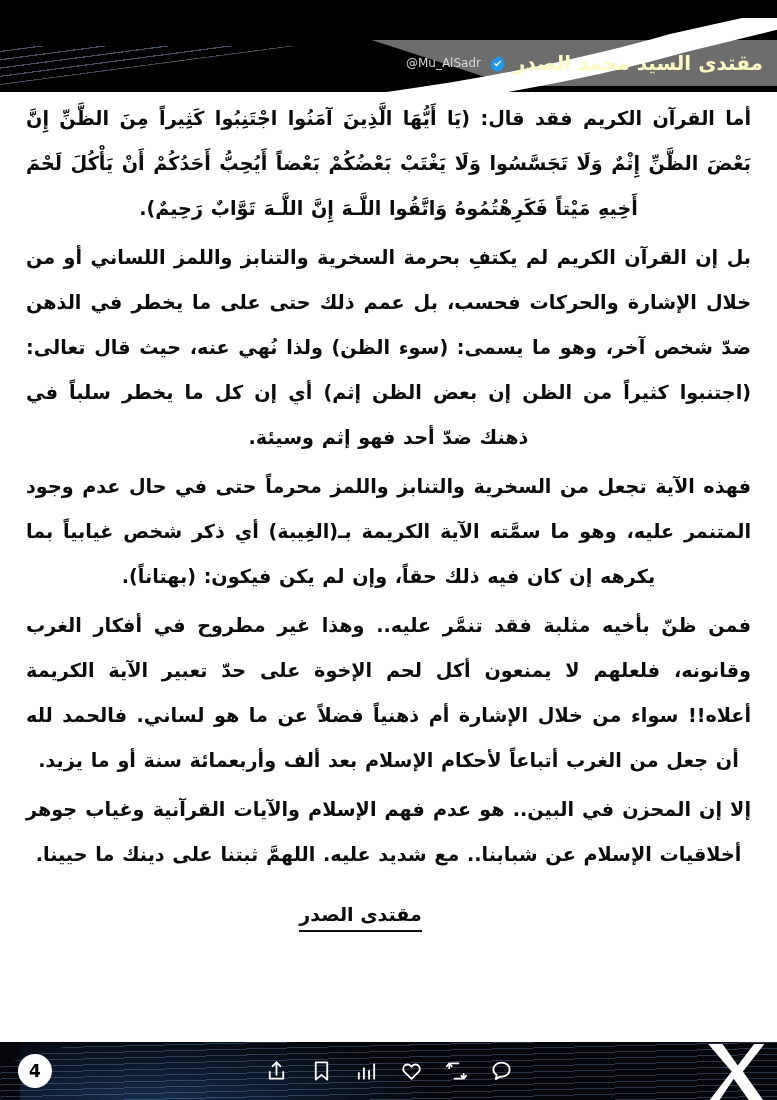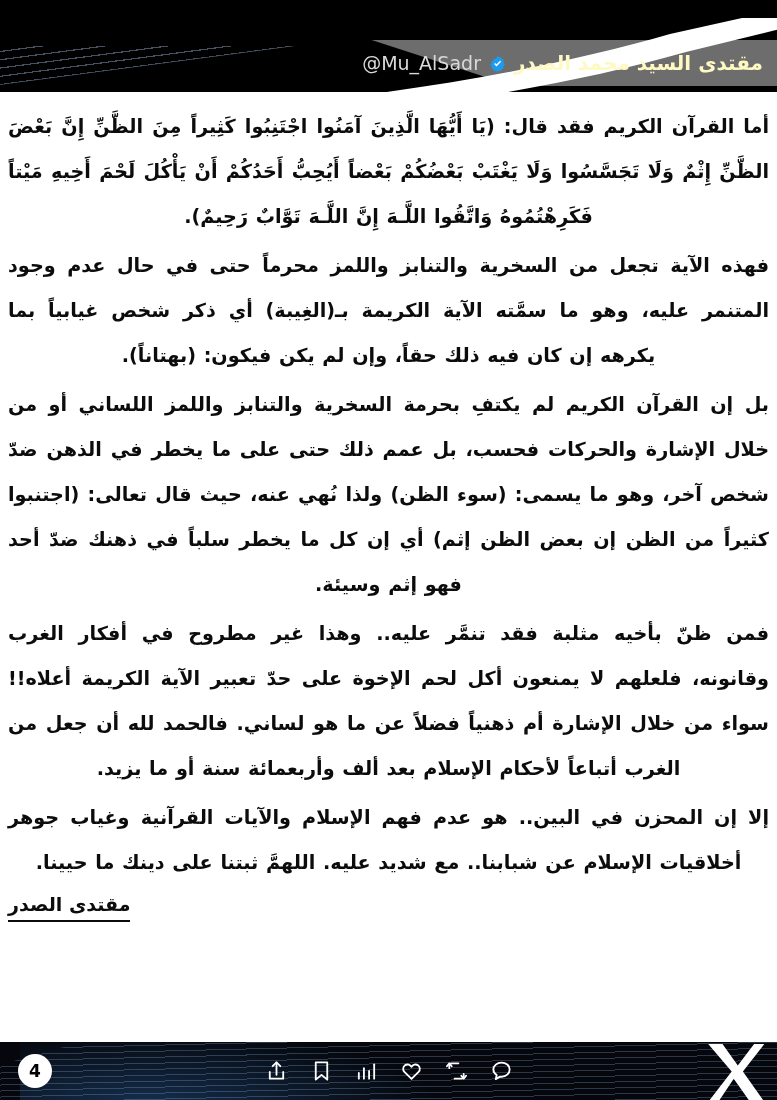--- a/index.html
+++ b/index.html
@@ -102,55 +102,55 @@
     white-space: nowrap;
   }
   .verified-badge {
     width: 17px;
     height: 17px;
     flex: 0 0 17px;
     display: block;
   }
   .handle {
     color: #d9d9d9;
-    font-size: 19px;
+    font-size: 12px;
     font-weight: normal;
     direction: ltr;
     line-height: 1;
     white-space: nowrap;
   }
 
   
   .content {
     position: absolute;
-    top: 104px;
+    top: 96px;
     right: 0;
     left: 0;
-    padding: 0 8px;
+    padding: 0 26px;
     box-sizing: border-box;
     direction: rtl;
     text-align: justify;
   }
   .para {
     color: #0c0c0c;
     font-size: 19.2px;
     font-weight: bold;
     line-height: 45px;
     margin: 0 0 4px 0;
     text-align: justify;
     text-align-last: center;
     word-spacing: 1px;
   }
   .para.verse {
     text-align-last: center;
   }
   .signature-row {
-    margin-top: 4px;
+    margin-top: 22px;
     display: flex;
-    justify-content: flex-end;
+    justify-content: center;
     padding-right: 0;
     padding-left: 0;
   }
   .signature {
     color: #0c0c0c;
     font-size: 19px;
     font-weight: bold;
     border-bottom: 2px solid #0c0c0c;
     padding-bottom: 1px;
     margin-right: 56px;
@@ -259,22 +259,22 @@
           <path fill="#1d9bf0" d="M12 1.2 14.3 3.4l3.1-.5 1 3 3 1-.5 3.1L23.1 15l-2.2 2.3.5 3.1-3 1-1 3-3.1-.5L12 26.2 9.7 24l-3.1.5-1-3-3-1 .5-3.1L.9 15l2.2-2.3-.5-3.1 3-1 1-3 3.1.5z" transform="scale(0.92) translate(1,0)"></path>
           <path fill="#ffffff" d="M10.6 16.2 7.2 12.8l1.5-1.5 1.9 1.9 5-5 1.5 1.5z"></path>
         </svg>
       </span>
       <span class="handle">@Mu_AlSadr</span>
     </div>
   </div>
 
   <div class="content">
     <p class="para verse">أما القرآن الكريم فقد قال: (يَا أَيُّهَا الَّذِينَ آمَنُوا اجْتَنِبُوا كَثِيراً مِنَ الظَّنِّ إِنَّ بَعْضَ الظَّنِّ إِثْمٌ وَلَا تَجَسَّسُوا وَلَا يَغْتَبْ بَعْضُكُمْ بَعْضاً أَيُحِبُّ أَحَدُكُمْ أَنْ يَأْكُلَ لَحْمَ أَخِيهِ مَيْتاً فَكَرِهْتُمُوهُ وَاتَّقُوا اللَّـهَ إِنَّ اللَّـهَ تَوَّابٌ رَحِيمٌ).</p>
+    <p class="para">بل إن القرآن الكريم لم يكتفِ بحرمة السخرية والتنابز واللمز اللساني أو من خلال الإشارة والحركات فحسب، بل عمم ذلك حتى على ما يخطر في الذهن ضدّ شخص آخر، وهو ما يسمى: (سوء الظن) ولذا نُهي عنه، حيث قال تعالى: (اجتنبوا كثيراً من الظن إن بعض الظن إثم) أي إن كل ما يخطر سلباً في ذهنك ضدّ أحد فهو إثم وسيئة.</p>
     <p class="para">فهذه الآية تجعل من السخرية والتنابز واللمز محرماً حتى في حال عدم وجود المتنمر عليه، وهو ما سمَّته الآية الكريمة بـ(الغِيبة) أي ذكر شخص غيابياً بما يكرهه إن كان فيه ذلك حقاً، وإن لم يكن فيكون: (بهتاناً).</p>
-    <p class="para">بل إن القرآن الكريم لم يكتفِ بحرمة السخرية والتنابز واللمز اللساني أو من خلال الإشارة والحركات فحسب، بل عمم ذلك حتى على ما يخطر في الذهن ضدّ شخص آخر، وهو ما يسمى: (سوء الظن) ولذا نُهي عنه، حيث قال تعالى: (اجتنبوا كثيراً من الظن إن بعض الظن إثم) أي إن كل ما يخطر سلباً في ذهنك ضدّ أحد فهو إثم وسيئة.</p>
     <p class="para">فمن ظنّ بأخيه مثلبة فقد تنمَّر عليه.. وهذا غير مطروح في أفكار الغرب وقانونه، فلعلهم لا يمنعون أكل لحم الإخوة على حدّ تعبير الآية الكريمة أعلاه!! سواء من خلال الإشارة أم ذهنياً فضلاً عن ما هو لساني. فالحمد لله أن جعل من الغرب أتباعاً لأحكام الإسلام بعد ألف وأربعمائة سنة أو ما يزيد.</p>
     <p class="para">إلا إن المحزن في البين.. هو عدم فهم الإسلام والآيات القرآنية وغياب جوهر أخلاقيات الإسلام عن شبابنا.. مع شديد عليه. اللهمَّ ثبتنا على دينك ما حيينا.</p>
 
     <div class="signature-row">
       <span class="signature">مقتدى الصدر</span>
     </div>
   </div>
 
   <div class="footer">
     <div class="footer-glow"></div>

